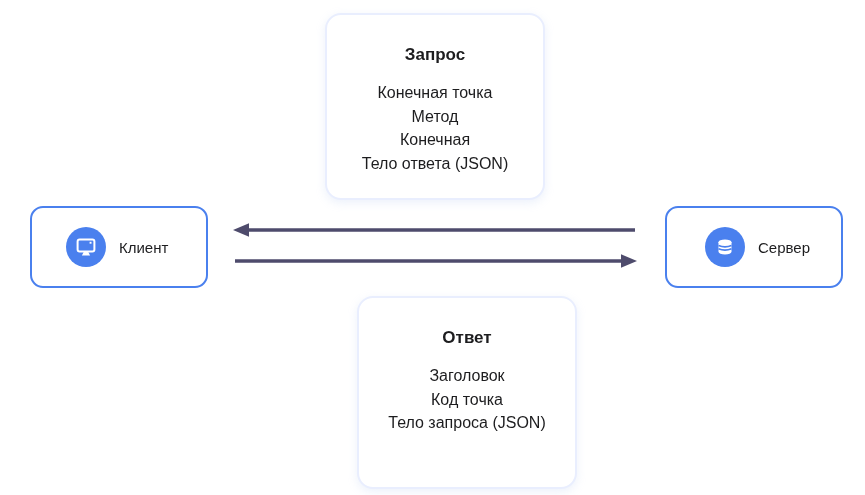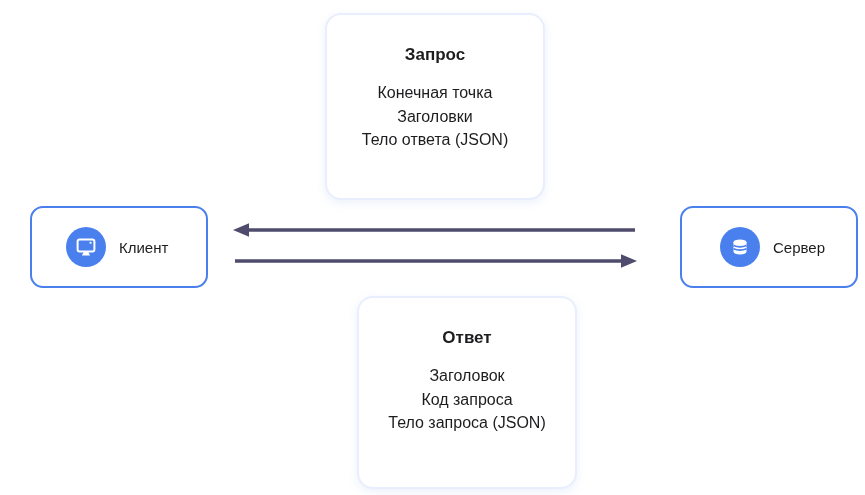--- a/index.html
+++ b/index.html
@@ -49,21 +49,21 @@
     background:#fff;
     border:2px solid var(--accent);
     border-radius:13px;
     box-sizing:border-box;
     display:flex;
     align-items:center;
     padding-left:34px;
     gap:13px;
   }
   .node.client{left:30px;}
-  .node.server{left:665px;padding-left:38px;margin-left:15px;}
+  .node.server{left:665px;padding-left:38px;}
   .node-label{
     font-size:15px;
     color:var(--text);
     white-space:nowrap;
   }
   .icon-circle{
     width:40px;height:40px;
     border-radius:50%;
     background:var(--accent);
     display:flex;
@@ -80,30 +80,31 @@
 </style>
 </head>
 <body>
 
 <div class="canvas">
 
   <div class="panel request">
     <div class="panel-title">Запрос</div>
     <div class="panel-items">
       <div>Конечная точка</div>
-      <div>Заголовки</div>
+      <div>Метод</div>
+      <div>Конечная</div>
       <div>Тело ответа (JSON)</div>
     </div>
   </div>
 
   <div class="panel response">
     <div class="panel-title">Ответ</div>
     <div class="panel-items">
       <div>Заголовок</div>
-      <div>Код запроса</div>
+      <div>Код точка</div>
       <div>Тело запроса (JSON)</div>
     </div>
   </div>
 
   <div class="node client">
     <span class="icon-circle">
       <svg width="22" height="22" viewBox="0 0 22 22" aria-hidden="true">
         <rect x="2.6" y="3.6" width="16.8" height="11.8" rx="2" fill="none" stroke="#ffffff" stroke-width="2"></rect>
         <rect x="14.6" y="5.8" width="1.9" height="1.9" fill="#ffffff"></rect>
         <polygon points="9,15.4 13,15.4 15.1,19.4 6.9,19.4" fill="#ffffff"></polygon>

